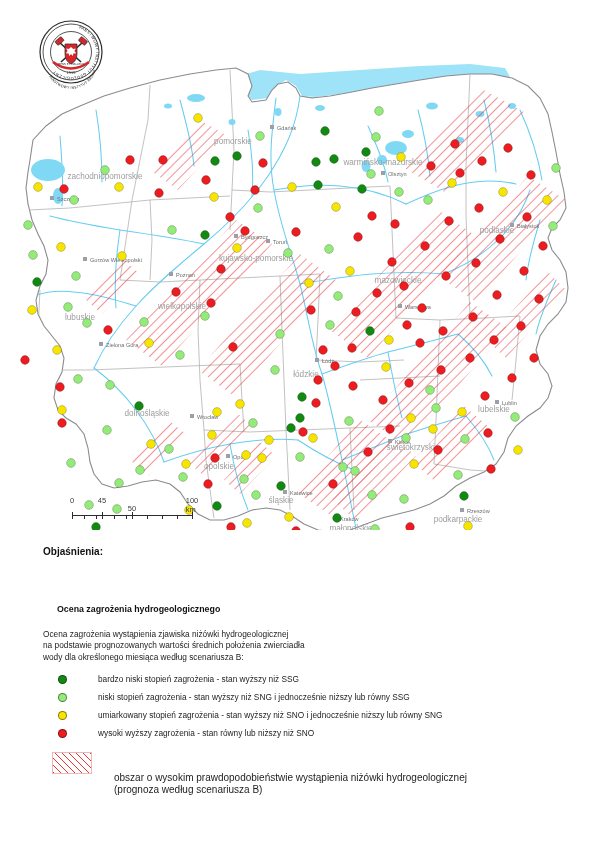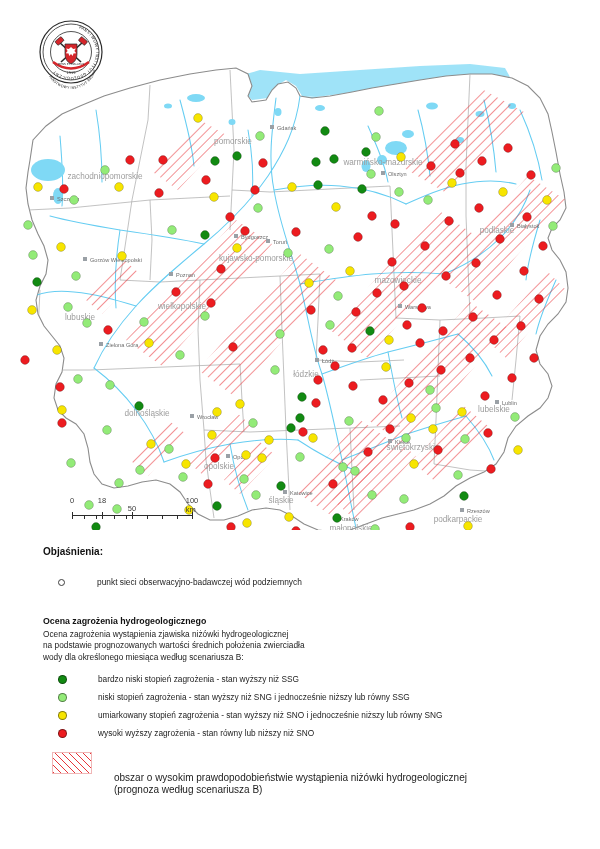--- a/index.html
+++ b/index.html
@@ -534,21 +534,21 @@
           <circle cx="355" cy="431" r="4.4" fill="#93eb78" stroke="rgba(0,0,0,.35)" stroke-width="0.6"></circle>
           <circle cx="300" cy="417" r="4.4" fill="#93eb78" stroke="rgba(0,0,0,.35)" stroke-width="0.6"></circle>
           <circle cx="291" cy="388" r="4.4" fill="#128a12" stroke="rgba(0,0,0,.35)" stroke-width="0.6"></circle>
         </g>
     </svg>
   </div>
 
   <div class="scalebar">
     <div class="nums">
       <span style="left:0px;">0</span>
-      <span style="left:30px;">18</span>
+      <span style="left:30px;">45</span>
       <span style="left:60px;margin-top:8px;">50</span>
       <span style="left:120px;">100 km</span>
     </div>
     <div class="ticks">
       <div class="axis"></div>
       <div class="tk big" style="left:0px;"></div>
       <div class="tk small" style="left:12px;"></div>
       <div class="tk small" style="left:24px;"></div>
       <div class="tk big" style="left:30px;"></div>
       <div class="tk small" style="left:42px;"></div>
@@ -558,26 +558,22 @@
       <div class="tk small" style="left:90px;"></div>
       <div class="tk small" style="left:105px;"></div>
       <div class="tk big" style="left:120px;"></div>
     </div>
   </div>
 
   <div class="legend">
 
     <div class="leg-title">Objaśnienia:</div>
 
-    <div class="leg-point-row">
-      <span class="leg-point-sym"></span>
-      <span class="leg-point-label">punkt sieci obserwacyjno-badawczej wód podziemnych</span>
-    </div>
-
-    <div class="leg-h2" style="top:86px;">Ocena zagrożenia hydrogeologicznego</div>
+
+    <div class="leg-h2" style="top:74px;margin-left:14px;">Ocena zagrożenia hydrogeologicznego</div>
 
     <div class="leg-desc">Ocena zagrożenia wystąpienia zjawiska niżówki hydrogeologicznej
 na podstawie prognozowanych wartości średnich położenia zwierciadła
 wody dla określonego miesiąca według scenariusza B:</div>
 
     <div class="class-list" id="class-list">
         <div class="class-row">
           <span class="class-dot" style="background: rgb(18, 138, 18);"></span>
           <span class="class-text">bardzo niski stopień zagrożenia - stan wyższy niż SSG</span>
         </div>

